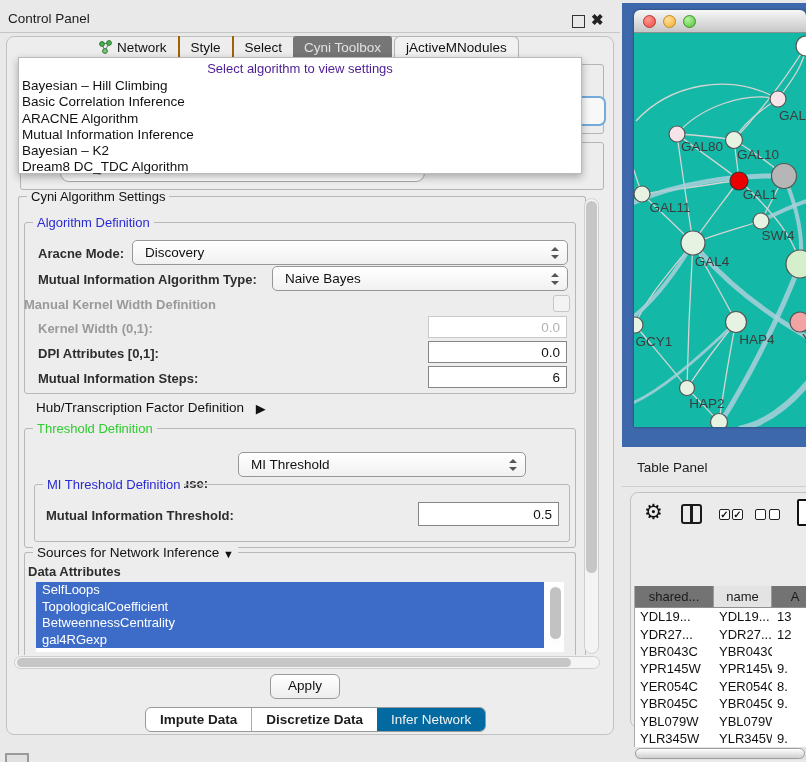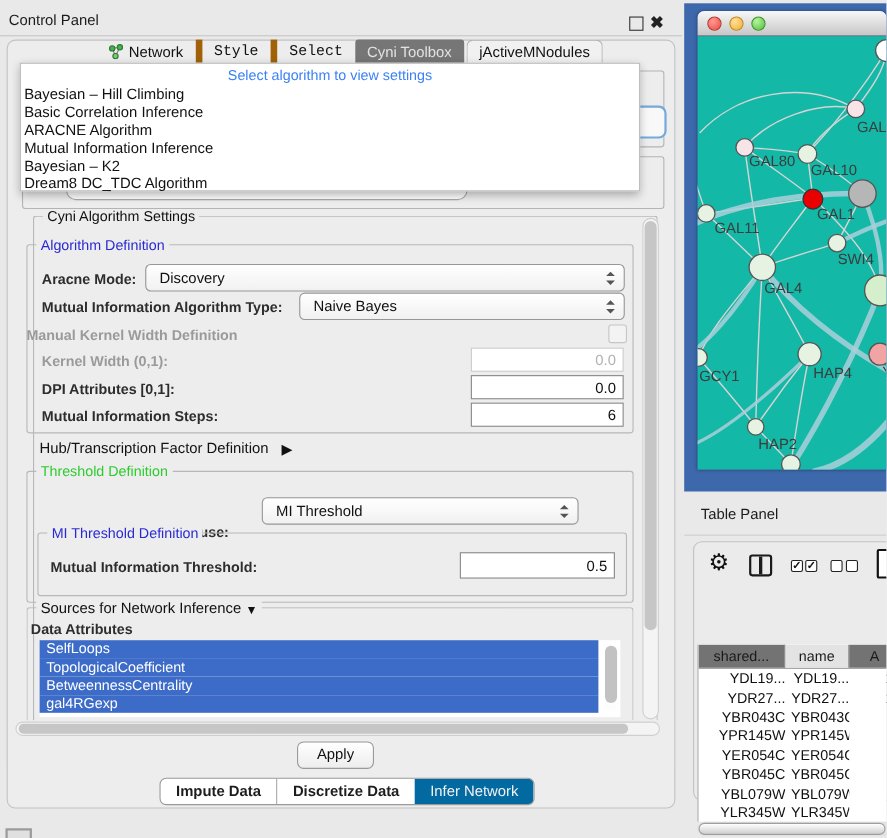--- a/index.html
+++ b/index.html
@@ -9,42 +9,42 @@
   
   .cp-title{left:8px;top:11px;font-size:13.5px;color:#1c1c1c;}
   .cp-divider{left:0;top:32px;width:620px;height:1px;background:#c6c6c6;}
   .float-box{left:572px;top:15px;width:11px;height:11px;border:1.5px solid #333;}
   .close-x{left:591px;top:11px;font-size:15px;font-weight:bold;color:#222;}
   .cp-panel{left:6px;top:36px;width:606px;height:697px;background:#ededed;
             border:1px solid #c2c2c2;border-radius:8px;}
   
   .cp-tabs{left:88px;top:36px;height:22px;display:flex;align-items:stretch;z-index:15;}
   .cp-tab{display:flex;align-items:center;padding:0 11px;font-size:13.5px;color:#111;background:transparent;}
-  .cp-tab.sep{border-left:6px solid #a16207;font-family:Liberation Mono, monospace;}
+  .cp-tab.sep{border-left:2px solid #a16207;}
   .cp-tab.selected{background:#767676;color:#e2e2e2;border-radius:3px 3px 0 0;}
   .cp-tab.outlined{border:1px solid #b3b3b3;border-bottom:none;border-radius:6px 6px 0 0;background:#f1f1f1;margin-left:2px;}
   .net-icon{width:13px;height:14px;margin-right:5px;}
   
   .popup{left:18px;top:57px;width:562px;height:115px;background:#fff;border:1px solid #b9b9b9;
          box-shadow:0 3px 8px rgba(0,0,0,.3);z-index:30;}
-  .popup-placeholder{width:100%;text-align:center;margin-top:3px;color:#3b82f6;font-size:13px;}
+  .popup-placeholder{width:100%;text-align:center;margin-top:3px;color:#4c1d95;font-size:13px;}
   .popup-items{position:absolute;left:0;top:20px;right:0;}
   .popup-item{height:16.3px;line-height:16.3px;padding-left:3px;font-size:13.5px;white-space:nowrap;}
   .popup-item.bold{font-weight:normal;}
   
   .frag-g1{left:20px;top:64px;width:582px;height:68px;border:1px solid #b4b4b4;border-radius:3px;z-index:4;}
   .frag-btn{left:572px;top:96px;width:30px;height:26px;border:2px solid #74a9dc;border-radius:7px;background:#f8f8f8;z-index:6;}
   .frag-g2{left:20px;top:142px;width:582px;height:46px;border:1px solid #b4b4b4;border-radius:3px;z-index:4;}
   .frag-combo{left:60px;top:152px;width:365px;height:30px;border:1.5px solid #a8a8a8;border-radius:9px;background:#fff;z-index:6;
               display:flex;align-items:center;padding-left:35px;color:#bcbcbc;box-sizing:border-box;}
   
   .groupbox{border:1px solid #b8b8b8;border-radius:3px;}
   .gb-title{position:absolute;top:-8px;left:8px;background:#ededed;padding:0 4px;font-size:13px;white-space:nowrap;}
   .gb-blue{color:#2a2ad4;} .gb-green{color:#2ecc2e;}
-  .settings{left:30px;top:196px;width:566px;height:458px;border:1px solid #b8b8b8;border-bottom:none;border-radius:3px 3px 0 0;}
+  .settings{left:18px;top:196px;width:566px;height:458px;border:1px solid #b8b8b8;border-bottom:none;border-radius:3px 3px 0 0;}
   .lbl{font-weight:bold;color:#2d2d2d;white-space:nowrap;}
   .lbl.dis{color:#9a9a9a;}
   .combo{background:linear-gradient(#ffffff,#f1f1f1);border:1px solid #979797;border-radius:5px;
          display:flex;align-items:center;padding-left:12px;font-size:13.5px;box-sizing:border-box;}
   .stepper{position:absolute;right:9px;top:50%;transform:translateY(-50%);width:7px;height:12px;}
   .stepper:before{content:"";position:absolute;left:0;top:0;border-left:4px solid transparent;border-right:4px solid transparent;border-bottom:4px solid #555;}
   .stepper:after{content:"";position:absolute;left:0;bottom:0;border-left:4px solid transparent;border-right:4px solid transparent;border-top:4px solid #555;}
   .field{background:#fff;border:1px solid #868686;text-align:right;padding-right:6px;line-height:22px;font-size:13.5px;box-sizing:border-box;}
   .field.dis{border:1px solid #c9c9c9;color:#b2b2b2;}
   .chk-dis{width:15px;height:15px;border:1px solid #c6c6c6;border-radius:3px;background:#f3f3f3;}
@@ -86,21 +86,21 @@
       font-size:10px;line-height:9px;font-weight:bold;text-align:center;color:#111;background:#fff;}
   .tb-checks{position:absolute;left:88px;top:16px;display:flex;gap:2px;}
   .tb-unchecks{position:absolute;left:124px;top:16px;display:flex;gap:3px;}
   .tb-doc{position:absolute;left:166px;top:6px;width:17px;height:23px;border:2.5px solid #111;background:#fff;border-radius:2px;}
   .tp-table{position:absolute;left:3px;top:93px;width:184px;height:161px;background:#fff;overflow:hidden;border-left:1px solid #aaa;}
   .tp-hrow{display:flex;height:21px;border-bottom:1px solid #8f8f8f;}
   .tp-hcell{box-sizing:border-box;border-right:1px solid #9a9a9a;background:#e3e3e3;
             display:flex;align-items:center;justify-content:center;font-size:13px;color:#1a1a1a;}
   .tp-hcell.hl{background:#737373;}
   .tp-row{display:flex;height:17.4px;align-items:center;}
-  .tp-cell{box-sizing:border-box;padding-left:5px;font-size:13px;white-space:nowrap;overflow:hidden;text-align:right;}
+  .tp-cell{box-sizing:border-box;padding-left:5px;font-size:13px;white-space:nowrap;overflow:hidden;}
   .tp-hscroll{position:absolute;left:3px;top:254px;width:184px;height:13px;background:#e2e2e2;border-radius:6px;}
   .tp-hscroll-thumb{position:absolute;left:1px;top:1px;width:170px;height:11px;background:linear-gradient(#fff,#cfcfcf);
                     border:1px solid #9f9f9f;border-radius:6px;box-sizing:border-box;}
 </style>
 </head>
 <body>
 
 <div class="screen">
 
   <div class="abs cp-title">Control Panel</div>

